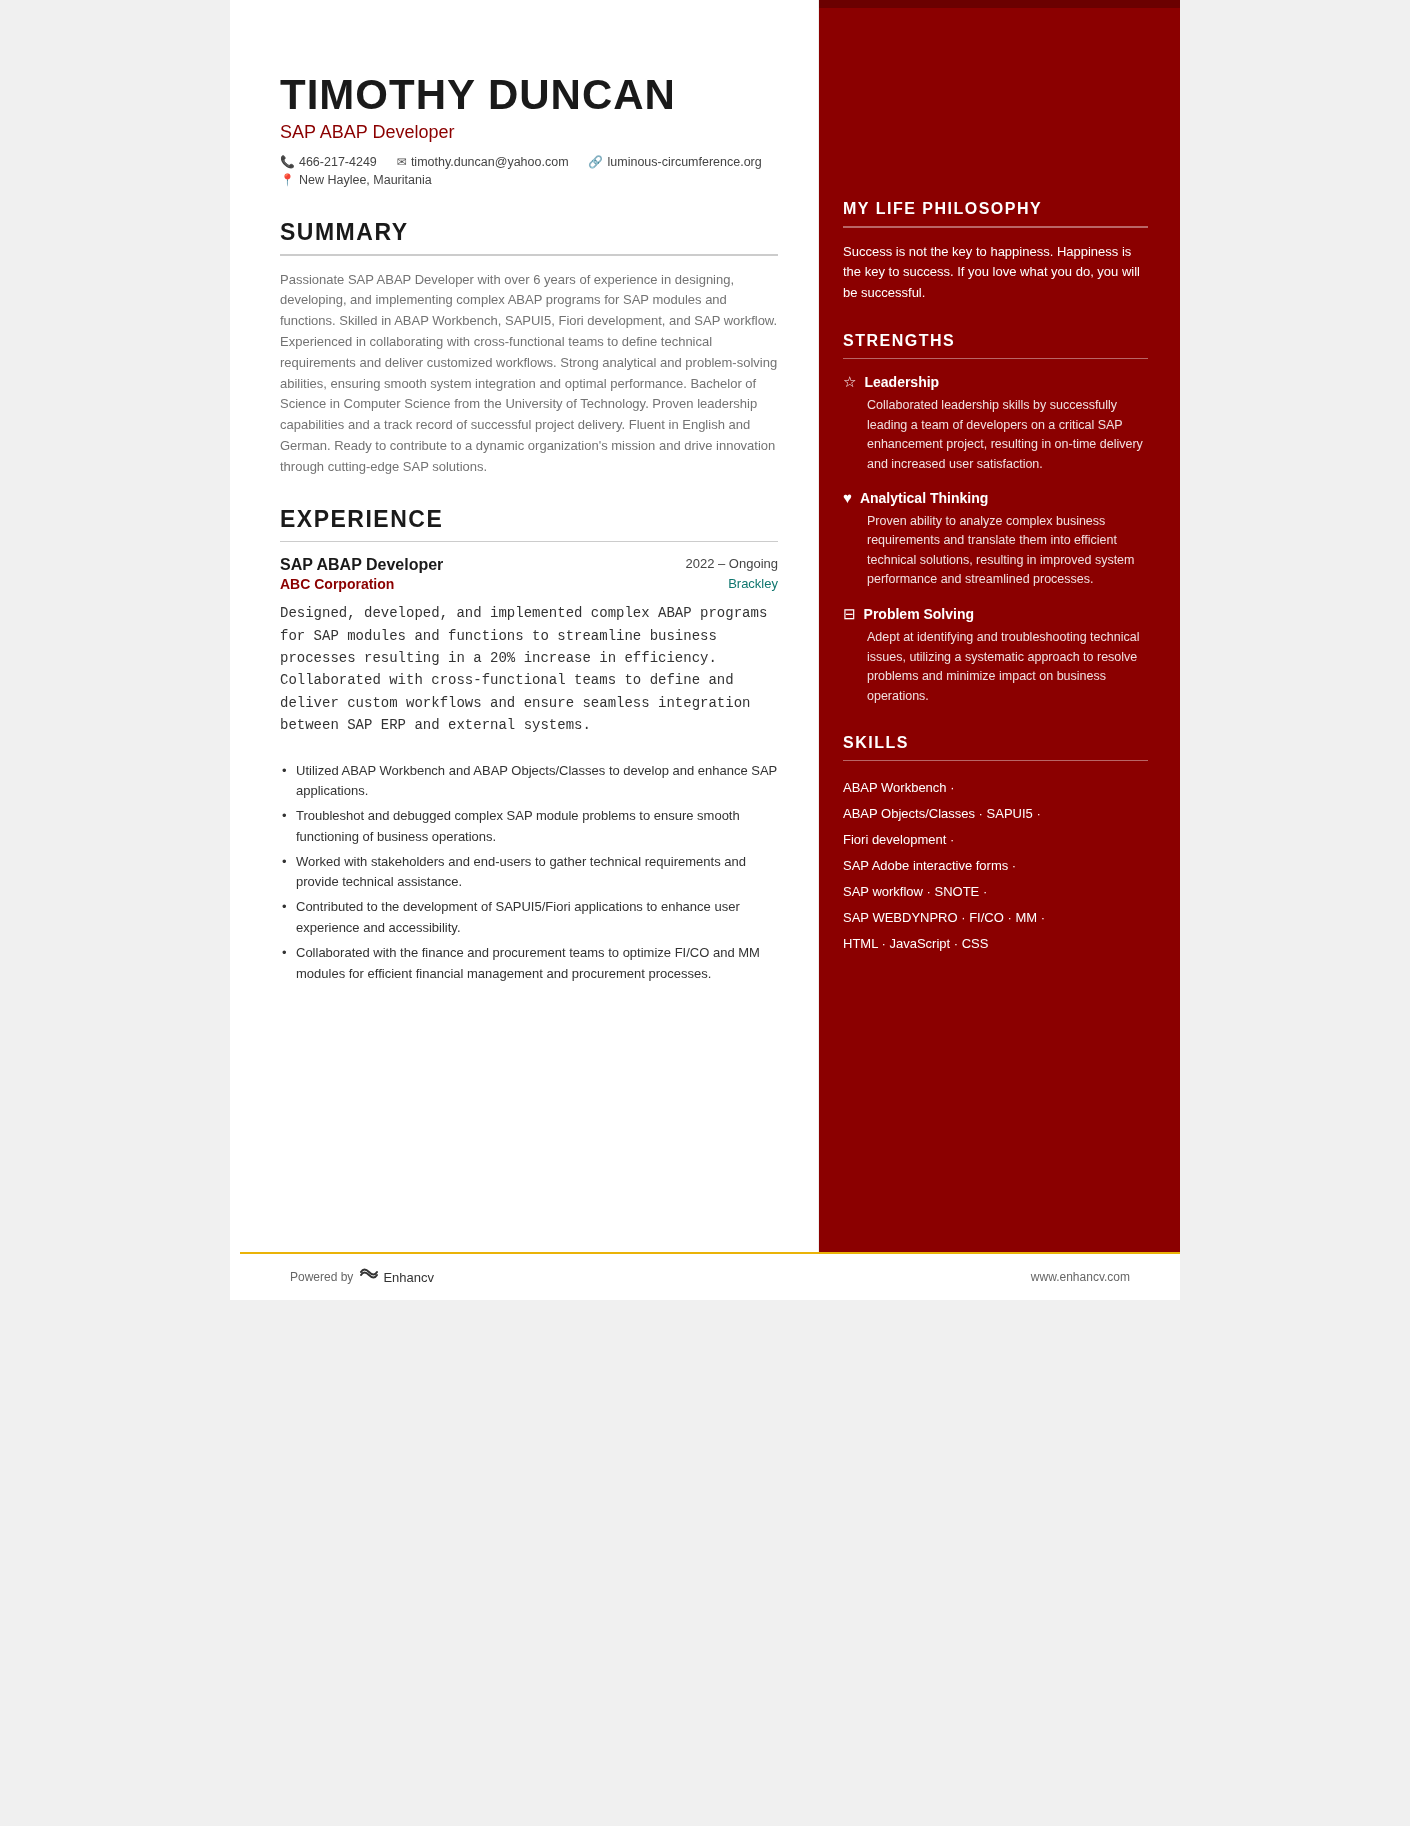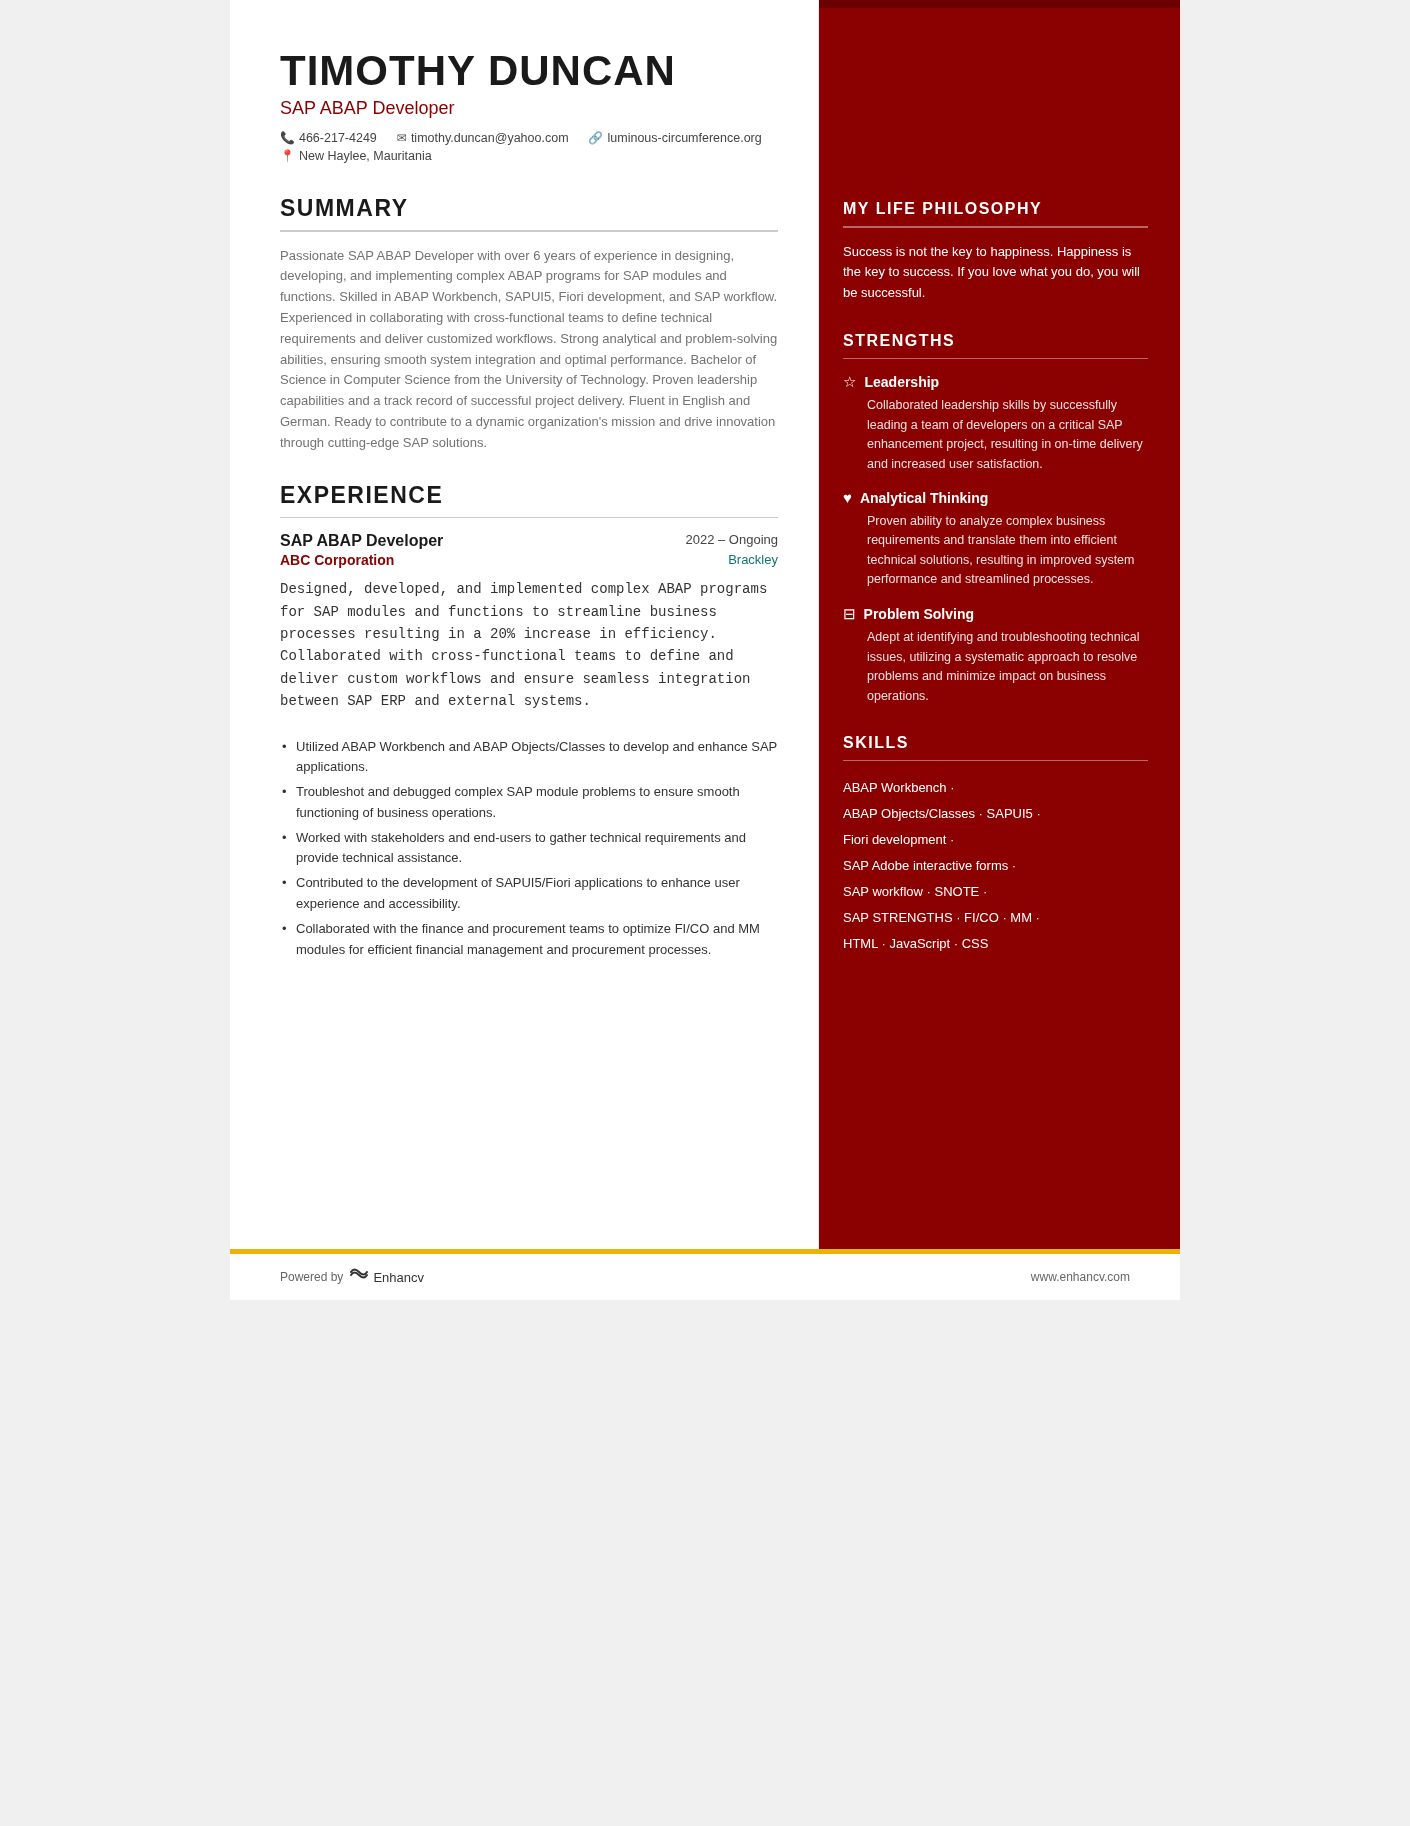--- a/index.html
+++ b/index.html
@@ -15,21 +15,21 @@
       width: 950px;
       min-height: 1300px;
       background: #fff;
       display: flex;
       flex-direction: row;
       position: relative;
     }
     
     .left-col {
       flex: 0 0 62%;
-      padding: 48px 40px 40px 50px;
+      padding: 72px 40px 40px 50px;
       border-right: 1px solid #eee;
     }
     
     .right-col {
       flex: 0 0 38%;
       background: #8B0000;
       color: #fff;
       padding: 200px 32px 40px 24px;
       position: relative;
     }
@@ -219,27 +219,27 @@
       line-height: 2;
     }
     .skill-line {
       display: block;
     }
 
     
     .footer {
       position: absolute;
       bottom: 0;
-      left: 0;
+      left: 10px;
       right: 0;
       display: flex;
       justify-content: space-between;
       align-items: center;
       padding: 14px 50px;
-      border-top: 5px solid #eab308;
+      border-top: 2px solid #eab308;
       background: #fff;
     }
     .footer-powered {
       display: flex;
       align-items: center;
       gap: 6px;
       font-family: Arial, sans-serif;
       font-size: 12px;
       color: #666;
     }
@@ -373,21 +373,21 @@
 
     <div class="right-section">
       <div class="right-section-title">SKILLS</div>
       <div class="right-divider"></div>
       <div class="skills-list">
         <span class="skill-line">ABAP Workbench ·</span>
         <span class="skill-line">ABAP Objects/Classes · SAPUI5 ·</span>
         <span class="skill-line">Fiori development ·</span>
         <span class="skill-line">SAP Adobe interactive forms ·</span>
         <span class="skill-line">SAP workflow · SNOTE ·</span>
-        <span class="skill-line">SAP STRENGTHS · FI/CO · MM ·</span>
+        <span class="skill-line">SAP WEBDYNPRO · FI/CO · MM ·</span>
         <span class="skill-line">HTML · JavaScript · CSS</span>
       </div>
     </div>
   </div>
 
   <div class="footer">
     <div class="footer-powered">
       <span>Powered by</span>
       <div class="footer-logo">
         <span class="footer-logo-icon">

